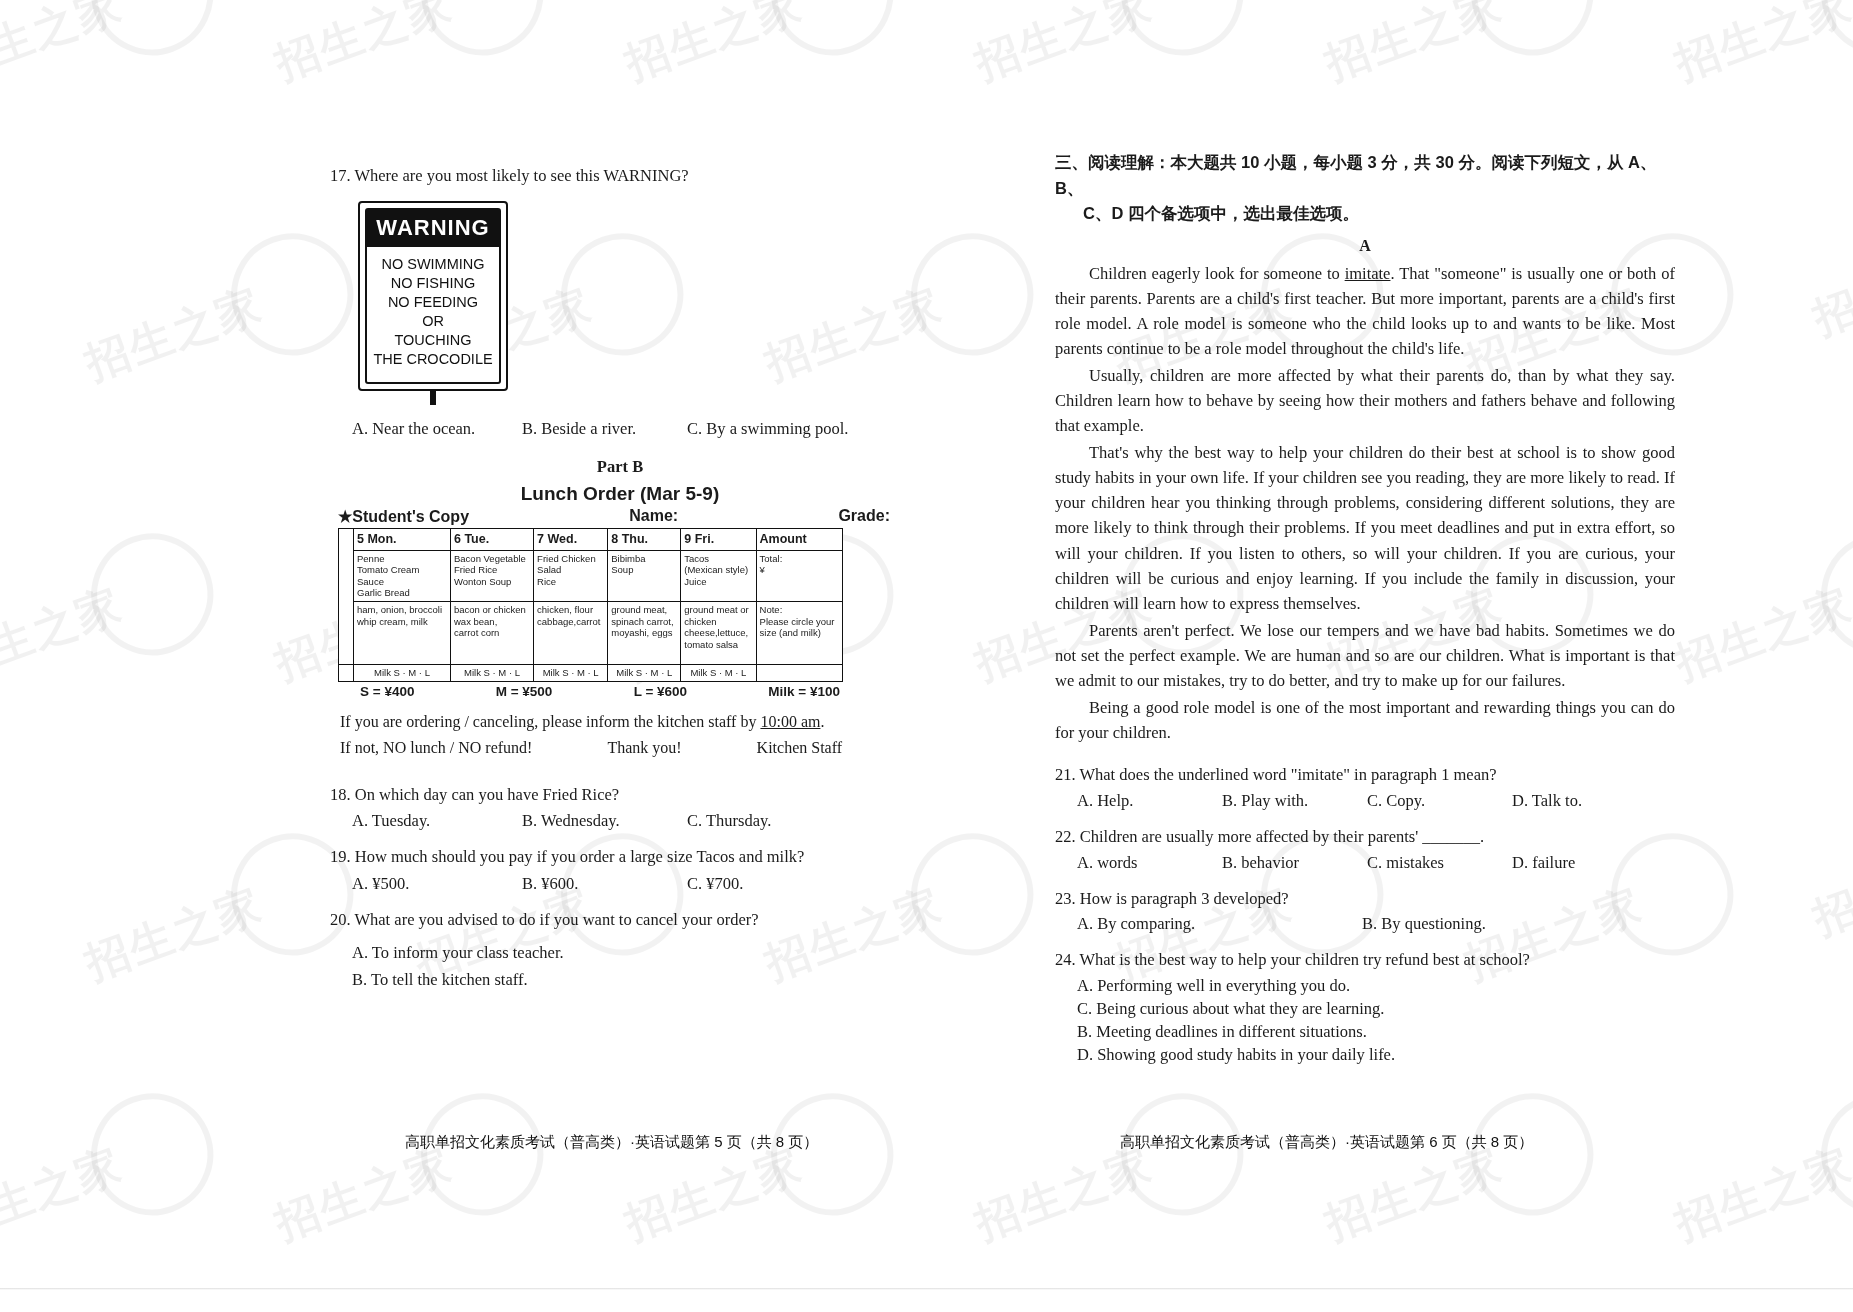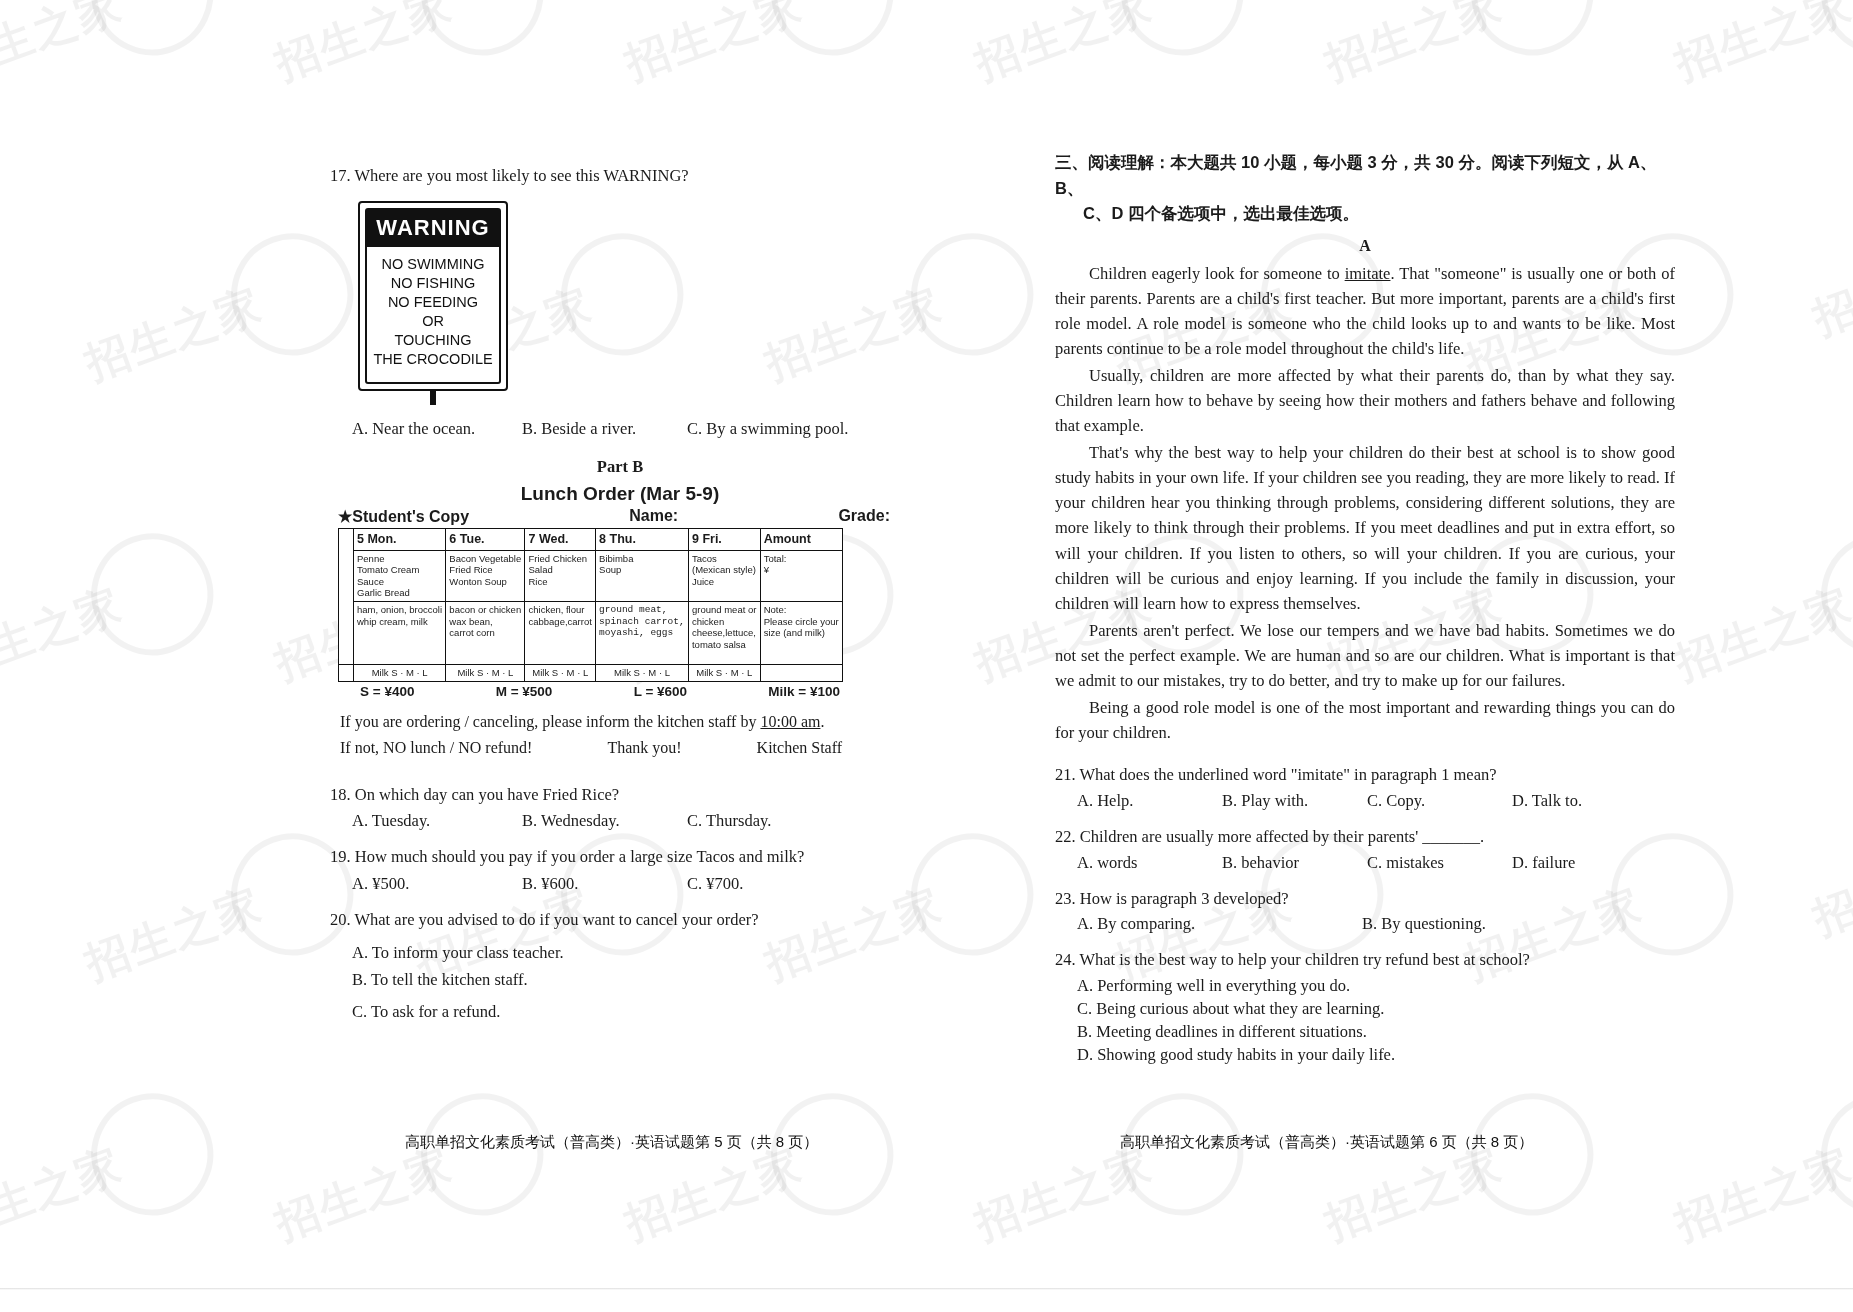--- a/index.html
+++ b/index.html
@@ -288,21 +288,21 @@
 ¥</td>
       </tr>
       <tr>
         <td style="white-space:pre-line;height:58px;">ham, onion, broccoli
 whip cream, milk</td>
         <td style="white-space:pre-line;">bacon or chicken
 wax bean,
 carrot corn</td>
         <td style="white-space:pre-line;">chicken, flour
 cabbage,carrot</td>
-        <td style="white-space:pre-line;font-family:Liberation Mono, monospace;">ground meat,
+        <td style="white-space:pre-line;">ground meat,
 spinach carrot,
 moyashi, eggs</td>
         <td style="white-space:pre-line;">ground meat or
 chicken
 cheese,lettuce,
 tomato salsa</td>
         <td style="white-space:pre-line;">Note:
 Please circle your
 size (and milk)</td>
       </tr>
@@ -353,21 +353,20 @@
       <span class="opt" style="width:165px;">B. ¥600.</span>
       <span class="opt">C. ¥700.</span>
     </div>
 
     <div class="qline q-num">
       <span>20.</span>
       <span>What are you advised to do if you want to cancel your order?</span>
     </div>
     <div class="qline indent" style="margin-top:8px;">A. To inform your class teacher.</div>
     <div class="qline indent" style="">B. To tell the kitchen staff.</div>
-    <div class="qline indent" style="margin-top:8px;">C. To ask for a refund.</div>
   </div>
 
   <div class="page" id="page-right">
 
     <div class="sec-head">
       <span class="b">三、阅读理解：本大题共 10 小题，每小题 3 分，共 30 分。阅读下列短文，从 A、B、</span><br>
       <span class="b" style="margin-left:28px;display:inline-block;">C、D 四个备选项中，选出最佳选项。</span>
     </div>
 
     <div class="letter-a">A</div>

